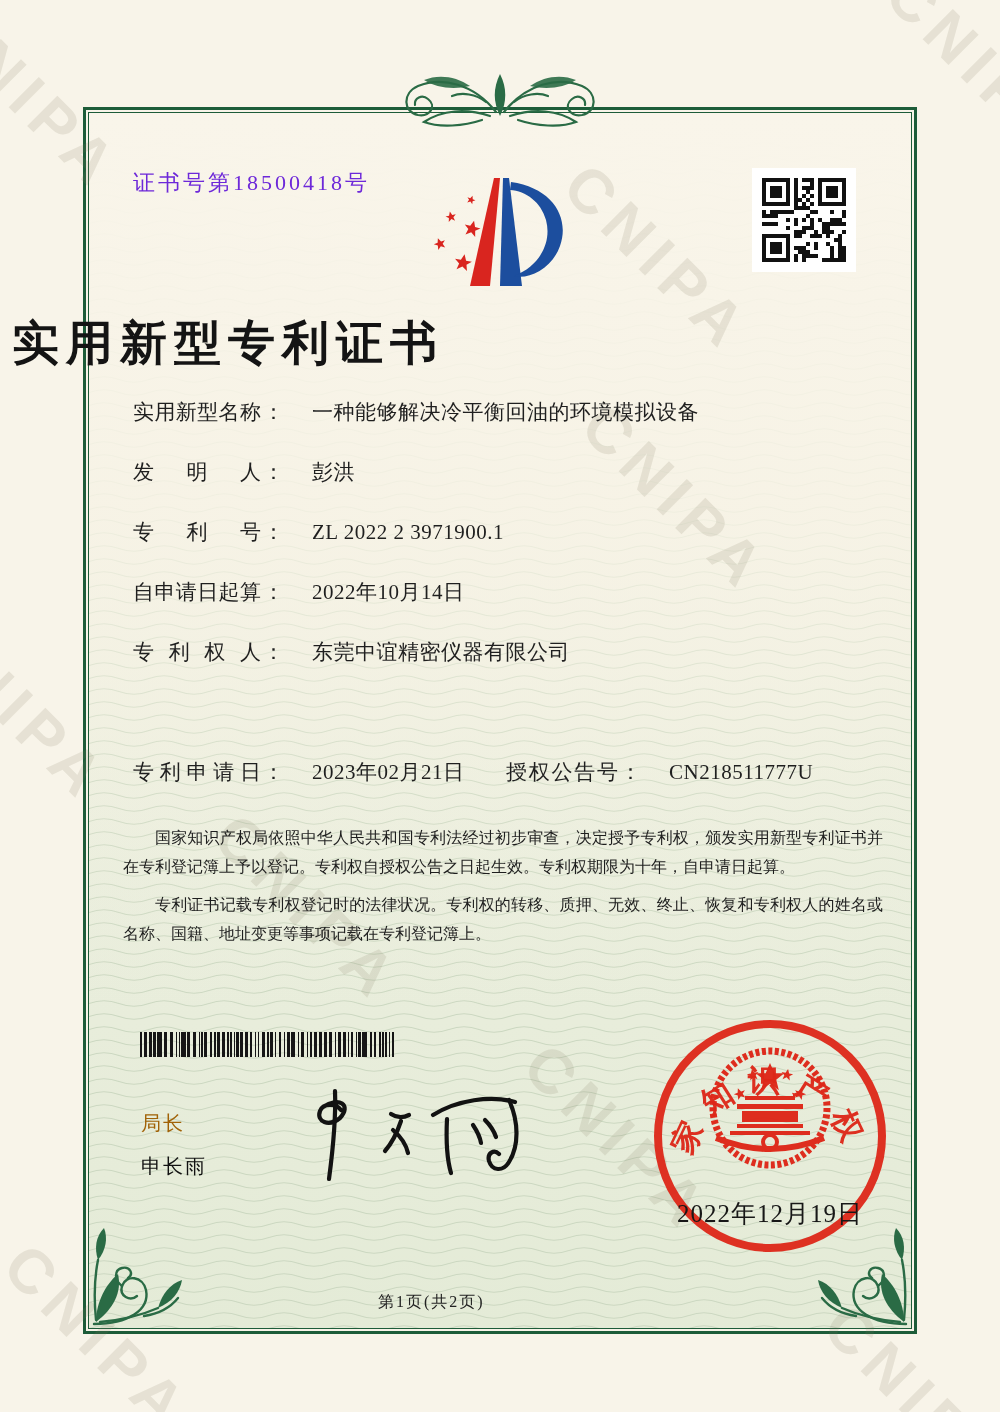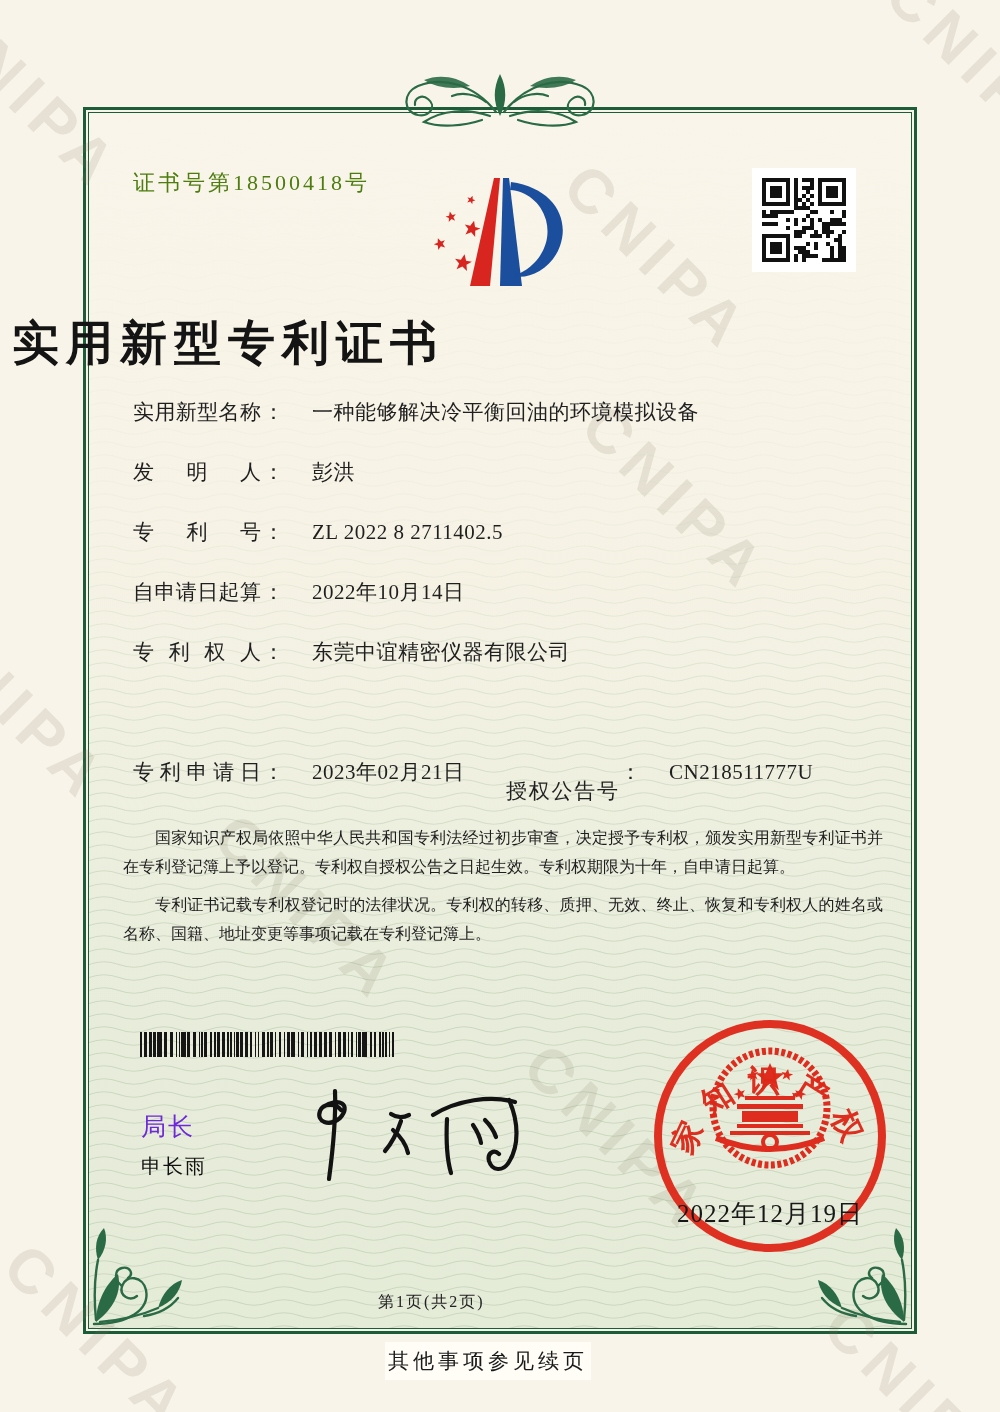--- a/index.html
+++ b/index.html
@@ -13,43 +13,43 @@
 
   
   .frame{position:absolute;left:83px;top:107px;width:834px;height:1227px;
          border:3px solid #1d5c39;box-sizing:border-box;z-index:1;}
   .frame-inner{position:absolute;inset:2px;border:1px solid #1d5c39;
          background:linear-gradient(180deg,#f9f5ea 0%,#f4f2e4 38%,#eaeedd 62%,#e4ebd7 100%);overflow:hidden;}
   .waves{position:absolute;inset:0;width:100%;height:100%;}
 
   .content{position:absolute;inset:0;z-index:3;}
 
-  .cert-number{position:absolute;left:133px;top:168px;font-size:22px;letter-spacing:3px;color:#4d7c0f;}
+  .cert-number{position:absolute;left:133px;top:168px;font-size:22px;letter-spacing:3px;color:#6d28d9;}
 
   .logo{position:absolute;left:418px;top:166px;}
   .qr-box{position:absolute;left:752px;top:168px;width:104px;height:104px;background:#ffffff;
           display:flex;align-items:center;justify-content:center;}
 
   .title{position:absolute;left:12px;top:312px;width:100%;text-align:left;
          font-size:47px;font-weight:bold;letter-spacing:7px;color:#141414;}
 
   .row{position:absolute;left:133px;font-size:21px;white-space:nowrap;}
   .row .lbl{display:inline-block;width:128px;text-align:justify;text-align-last:justify;vertical-align:top;}
   .row .colon{display:inline-block;margin-left:2px;}
   .row .val{margin-left:28px;letter-spacing:0.5px;}
   .pair2{position:absolute;left:373px;top:0;}
-  .pair2 .lbl{width:112px;margin-top:19px;}
+  .pair2 .lbl{width:112px;}
 
   .paras{position:absolute;left:114px;top:814px;width:778px;}
   .paras p{margin:9px;font-size:16px;line-height:29px;text-indent:2em;text-align:justify;color:#1e1e1e;}
 
   .barcode{position:absolute;left:140px;top:1032px;width:262px;height:25px;}
 
-  .signer-title{position:absolute;left:141px;top:1110px;font-size:25px;letter-spacing:2px;
-        font-family:"Liberation Sans","DejaVu Sans",sans-serif;color:#6d28d9;font-weight:500;text-align:center;}
+  .signer-title{position:absolute;left:141px;top:1110px;font-size:20px;letter-spacing:2px;
+        font-family:"Liberation Sans","DejaVu Sans",sans-serif;color:#a16207;font-weight:500;text-align:center;}
   .signer-name{position:absolute;left:141px;top:1153px;font-size:20px;letter-spacing:2px;
         font-family:"Liberation Sans","DejaVu Sans",sans-serif;color:#111;font-weight:500;}
   .signature{position:absolute;left:295px;top:1083px;}
 
   .seal{position:absolute;left:645px;top:1000px;mix-blend-mode:multiply;}
   .seal-arc-text{font-size:31px;font-weight:bold;letter-spacing:13px;fill:#dd2718;
         font-family:"Liberation Serif","DejaVu Serif",serif;}
   .seal-date{font-size:25px;fill:#171717;letter-spacing:1px;font-family:"Liberation Serif","DejaVu Serif",serif;}
 
   .page-indicator{position:absolute;left:378px;top:1292px;width:200px;text-align:left;
@@ -278,21 +278,21 @@
 
     <div class="title">实用新型专利证书</div>
 
     <div class="row" style="top:398px">
       <span class="lbl">实用新型名称</span><span class="colon">：</span><span class="val">一种能够解决冷平衡回油的环境模拟设备</span>
     </div>
     <div class="row" style="top:458px">
       <span class="lbl">发明人</span><span class="colon">：</span><span class="val">彭洪</span>
     </div>
     <div class="row" style="top:518px">
-      <span class="lbl">专利号</span><span class="colon">：</span><span class="val">ZL 2022 8 2711402.5</span>
+      <span class="lbl">专利号</span><span class="colon">：</span><span class="val">ZL 2022 2 3971900.1</span>
     </div>
     <div class="row" style="top:578px">
       <span class="lbl">自申请日起算</span><span class="colon">：</span><span class="val">2022年10月14日</span>
     </div>
     <div class="row" style="top:638px">
       <span class="lbl">专利权人</span><span class="colon">：</span><span class="val">东莞中谊精密仪器有限公司</span>
     </div>
     <div class="row" style="top:758px">
       <span class="lbl">专利申请日</span><span class="colon">：</span><span class="val">2023年02月21日</span>
       <span class="pair2">
@@ -410,14 +410,13 @@
         <rect x="-33" y="16" width="66" height="4"></rect>
         <rect x="-40" y="23" width="80" height="4"></rect>
         <circle cx="0" cy="34" r="7" fill="none" stroke="#dd2718" stroke-width="4"></circle>
       </g>
       <text class="seal-date" x="125" y="222" text-anchor="middle">2022年12月19日</text>
     </svg>
 
     <div class="page-indicator">第1页(共2页)</div>
   </div>
 
-  <div class="footer-note">其他事项参见续页</div>
 </div>
 
 </body></html>

